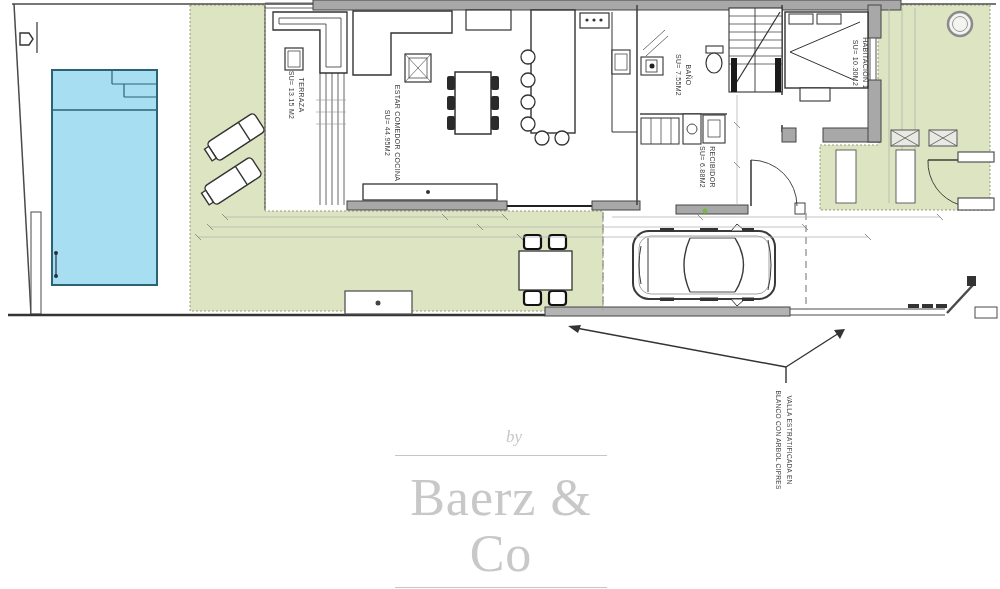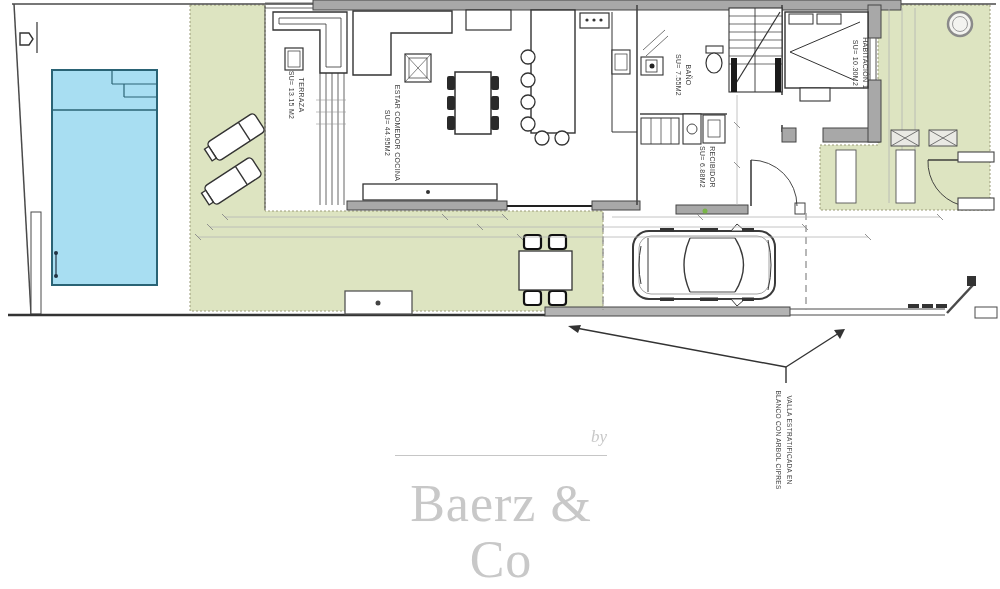--- a/index.html
+++ b/index.html
@@ -8,24 +8,24 @@
   .plan-svg{position:absolute;left:0;top:0;}
   .room-label{position:absolute;transform:translate(-50%,-50%) rotate(90deg);
               font:7px/10px "Liberation Sans",sans-serif;color:#3d3d3d;
               text-align:center;white-space:nowrap;letter-spacing:.3px;}
   .room-label span{display:block;}
   .note-label{position:absolute;transform:translate(-50%,-50%) rotate(90deg);
               font:6.5px/11px "Liberation Sans",sans-serif;color:#4a4a4a;
               text-align:center;white-space:nowrap;letter-spacing:.3px;}
   .note-label span{display:block;}
   .logo{position:absolute;left:395px;top:427px;width:212px;text-align:center;color:#c8c8c8;}
-  .logo .by{font:italic 17px/20px "Liberation Serif",serif;text-align:right;padding-left:26px;
+  .logo .by{font:italic 17px/20px "Liberation Serif",serif;text-align:center;padding-left:26px;
             text-shadow:1px 1px 0 #fefefe;}
   .logo .rule{border-top:1.5px solid #c6c6c6;margin-top:8px;}
-  .logo .brand{font:52px/56px "Liberation Serif",serif;margin-top:20px;letter-spacing:1px;
+  .logo .brand{font:52px/56px "Liberation Serif",serif;margin-top:14px;letter-spacing:1px;
                text-shadow:1px 1px 0 #fdfdfd;}
   .logo .tagline{font:14px/16px "Liberation Serif",serif;letter-spacing:7px;margin-top:7px;
                  text-shadow:1px 1px 0 #fdfdfd;}
   .logo .r2{margin-top:5px;}
 </style>
 </head>
 <body>
 
 <div class="canvas">
 

